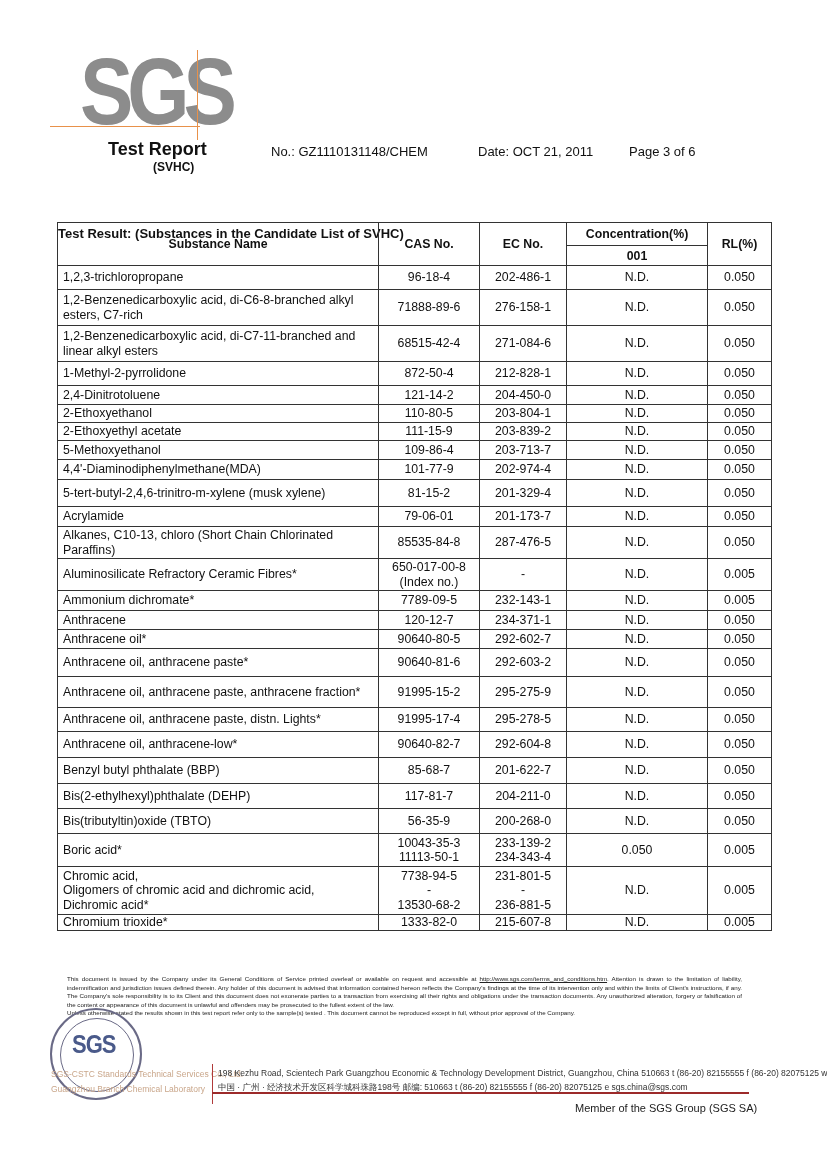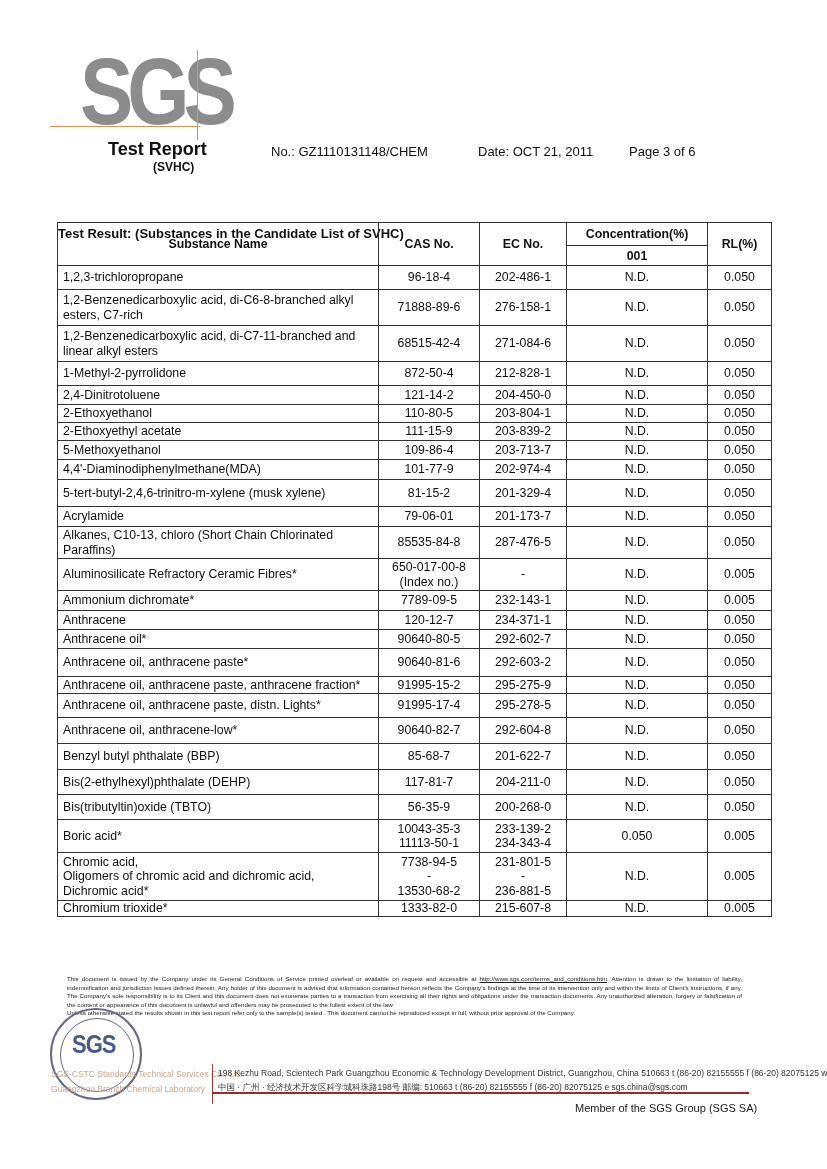--- a/index.html
+++ b/index.html
@@ -181,21 +181,21 @@
         <td class="c">N.D.</td>
         <td class="c">0.050</td>
       </tr>
       <tr style="height: 28px;">
         <td class="name">Anthracene oil, anthracene paste*</td>
         <td class="c">90640-81-6</td>
         <td class="c">292-603-2</td>
         <td class="c">N.D.</td>
         <td class="c">0.050</td>
       </tr>
-      <tr style="height: 17px;">
+      <tr style="height: 31px;">
         <td class="name">Anthracene oil, anthracene paste, anthracene fraction*</td>
         <td class="c">91995-15-2</td>
         <td class="c">295-275-9</td>
         <td class="c">N.D.</td>
         <td class="c">0.050</td>
       </tr>
       <tr style="height: 24px;">
         <td class="name">Anthracene oil, anthracene paste, distn. Lights*</td>
         <td class="c">91995-17-4</td>
         <td class="c">295-278-5</td>

